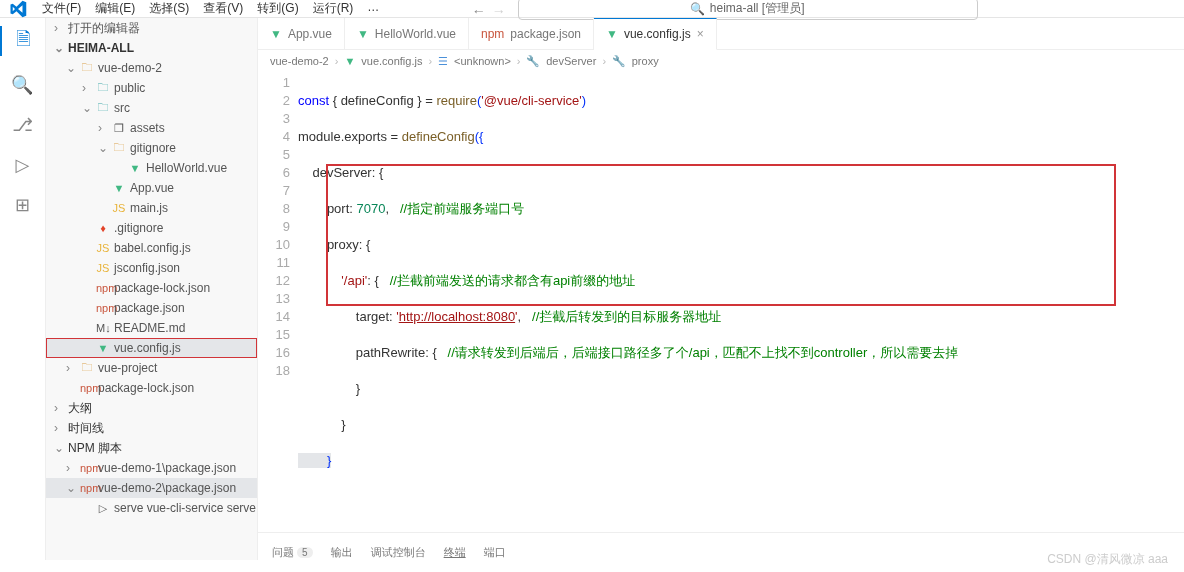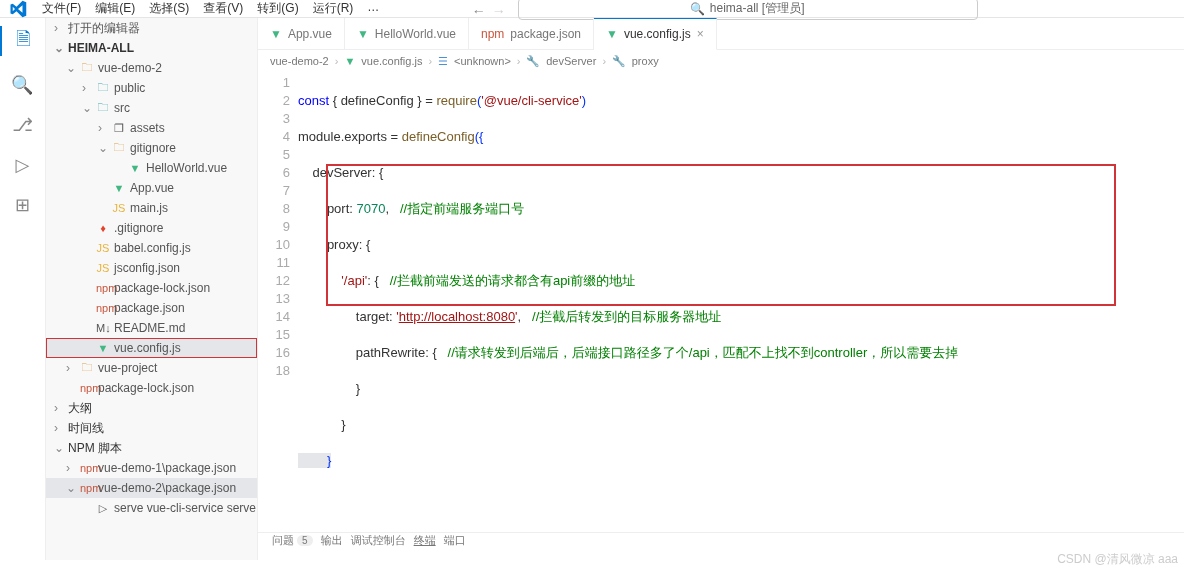--- a/index.html
+++ b/index.html
@@ -32,23 +32,23 @@
 .tab { display:flex; align-items:center; gap:6px; padding:0 12px; border-right:1px solid #eee; color:#777; cursor:pointer; }
 .tab.active { color:#333; border-bottom:1px solid #fff; margin-bottom:-1px; background:#fff; border-top:1px solid #0078d4; }
 .tab .close { color:#999; }
 .breadcrumb { height:22px; display:flex; align-items:center; gap:6px; padding:0 12px; color:#777; font-size:11px; }
 .breadcrumb .sep{color:#bbb}
 .code { flex:1; display:flex; font-family:Consolas,monospace; font-size:13px; line-height:18px; overflow:hidden; position:relative; }
 .gutter { width:40px; text-align:right; color:#aaa; padding:2px 8px 0 0; user-select:none; }
 .lines { flex:1; padding-top:2px; white-space:pre; position:relative; }
 .redbox { position:absolute; border:2px solid #d13438; pointer-events:none; }
 .kw{color:#0000ff}.fn{color:#795e26}.str{color:#a31515}.cm{color:#008000}.num{color:#098658}.pn{color:#0431fa}.lk{color:#a31515;text-decoration:underline}
-.bottom-tabs { height:28px; border-top:1px solid #eee; display:flex; align-items:flex-start; gap:8px; padding:0 14px; color:#777; font-size:11px; }
+.bottom-tabs { height:28px; border-top:1px solid #eee; display:flex; align-items:flex-end; gap:18px; padding:0 14px; color:#777; font-size:11px; }
 .bottom-tabs .cnt { background:#eee; border-radius:8px; padding:0 5px; font-size:10px; }
-.watermark { position:absolute; right:6px; bottom:4px; color:#ccc; font-size:12px; }
+.watermark { position:absolute; right:16px; bottom:4px; color:#ccc; font-size:12px; }
 </style>
 </head>
 <body>
 
 <div class="titlebar">
   <div class="logo">
     <svg width="18" height="18" viewBox="0 0 24 24">
         <path fill="#0078d4" d="M23 3l-5-2-8 8-5-4-3 1v12l3 1 5-4 8 8 5-2V3zM5 15V9l3 3-3 3zm13 2l-6-5 6-5v10z"></path>
       </svg>
   </div>

